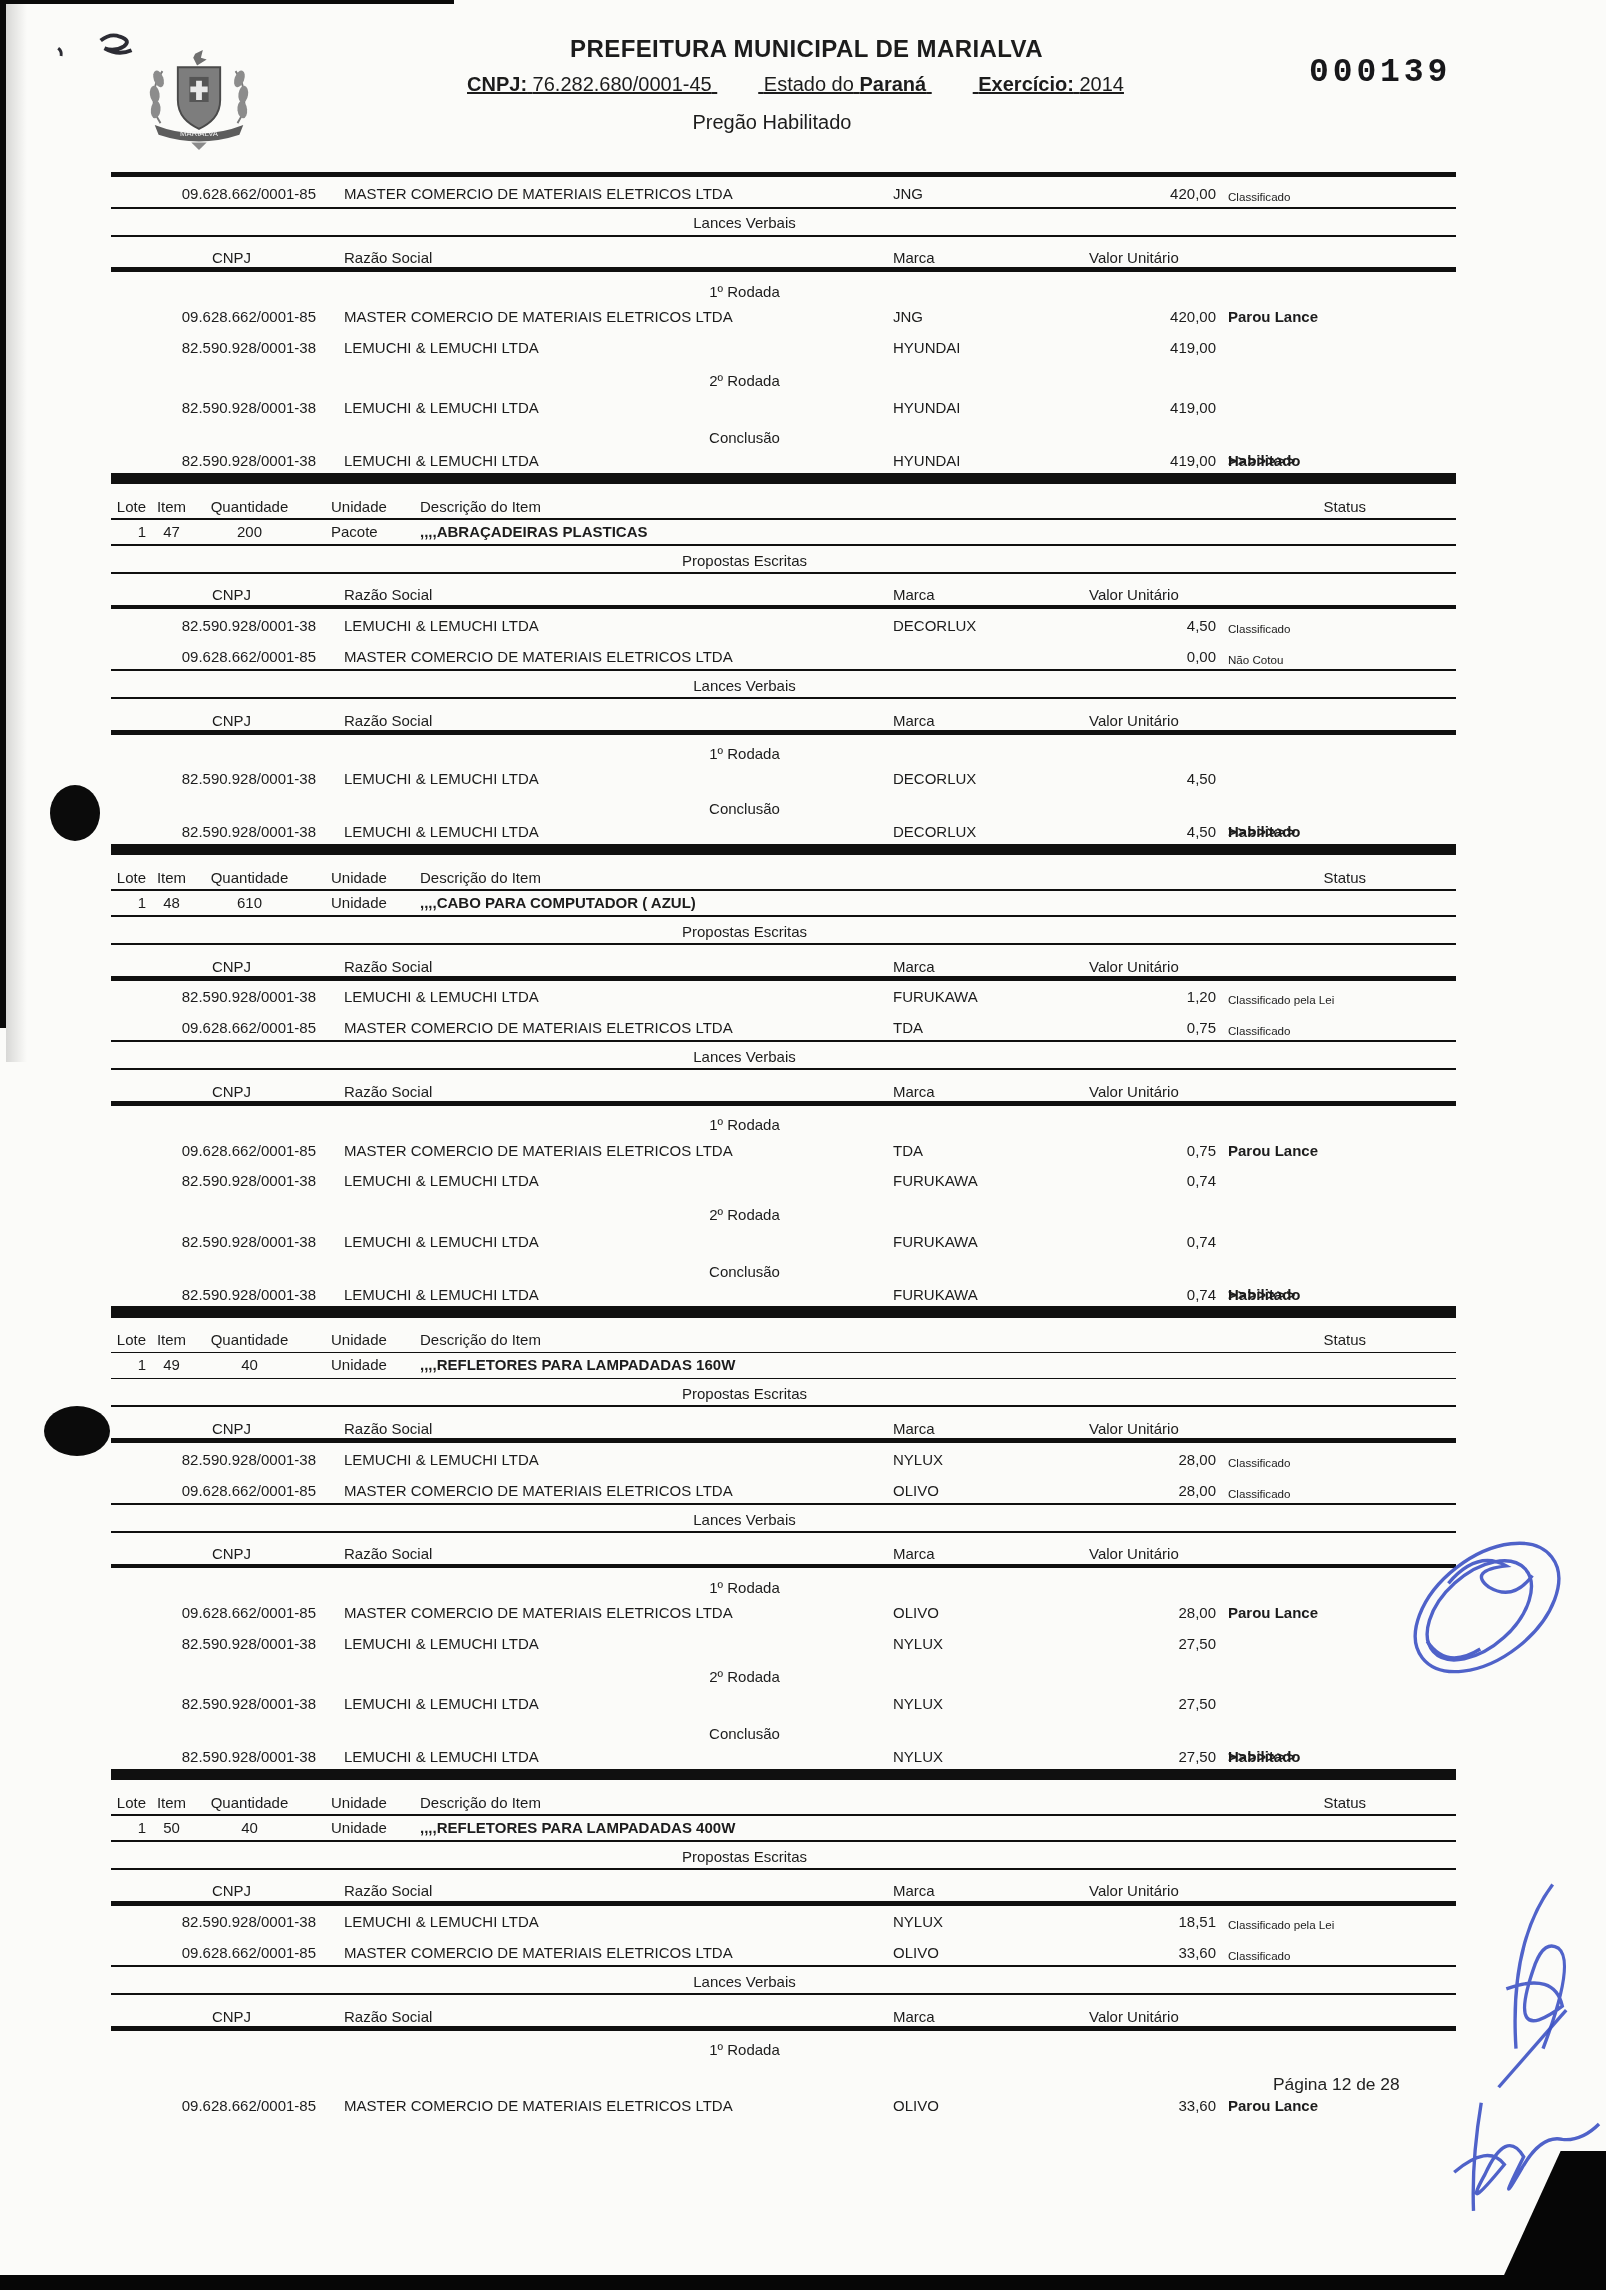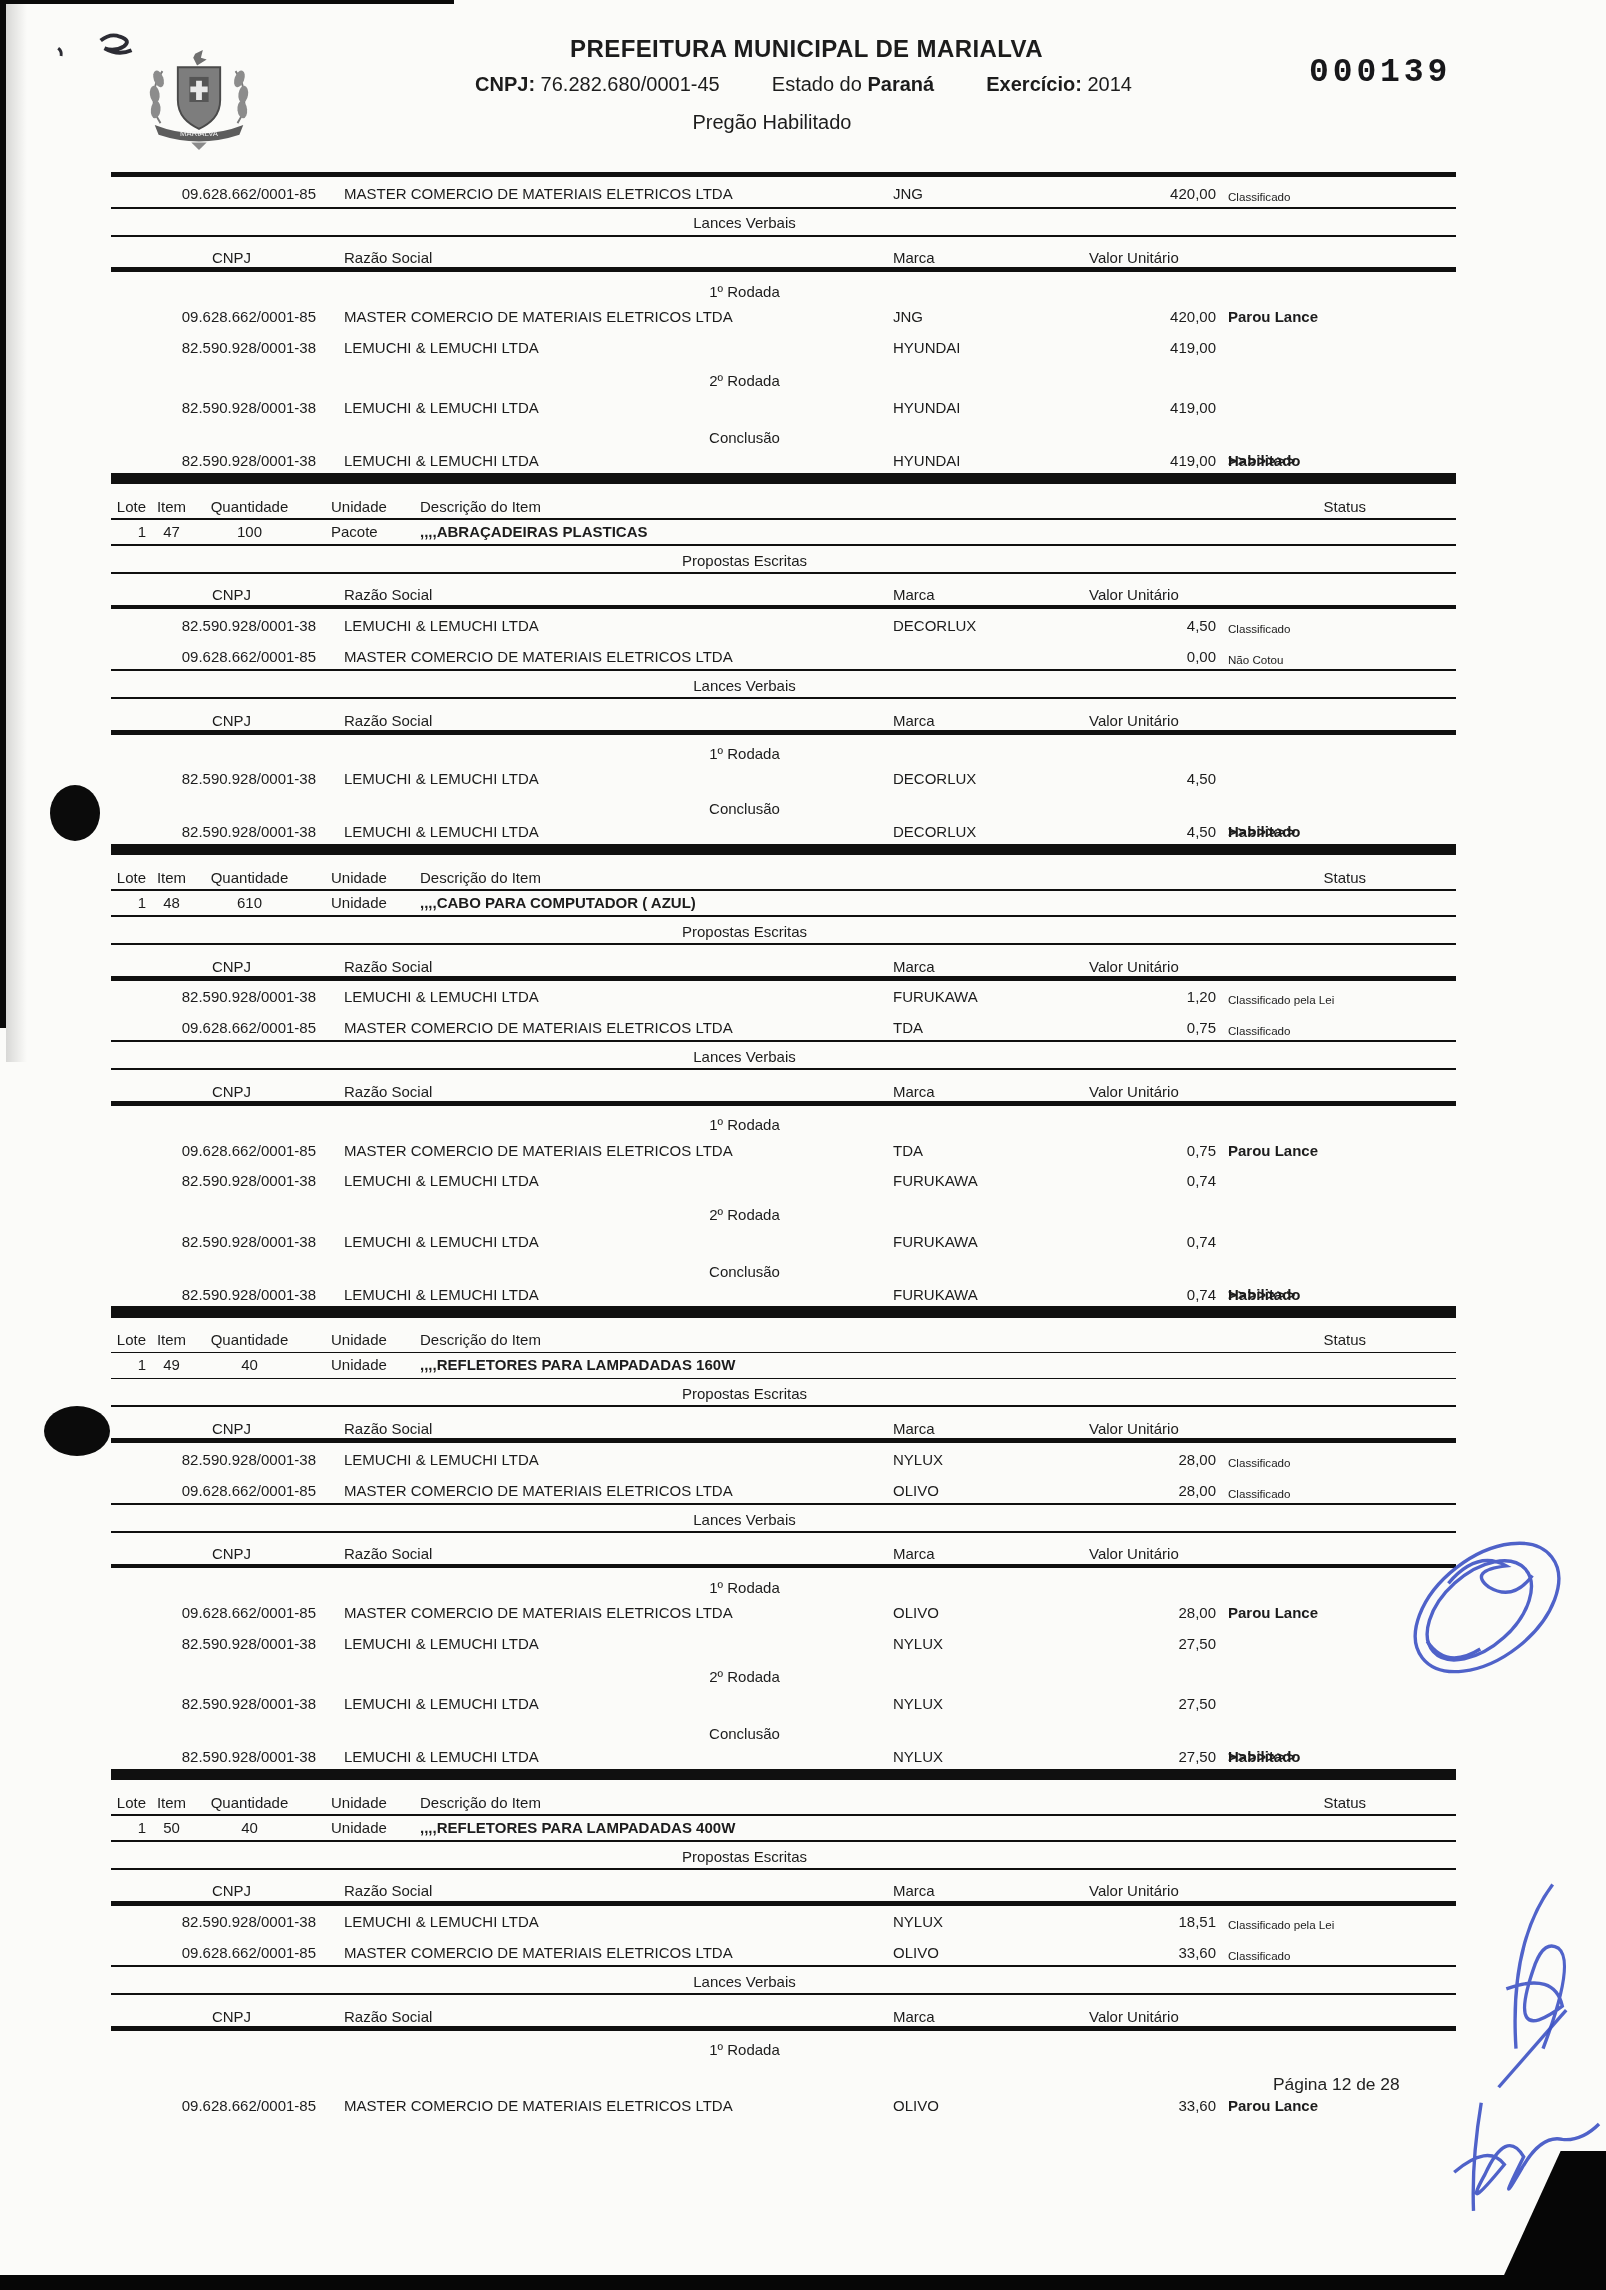--- a/index.html
+++ b/index.html
@@ -13,21 +13,21 @@
   .edge-left{position:absolute;left:0;top:0;width:5.8px;height:1028px;background:#0a0a0a;}
   .edge-left-shadow{position:absolute;left:5.8px;top:0;width:21px;height:1062px;
     background:linear-gradient(to right, rgba(0,0,0,.14), rgba(0,0,0,0));}
   .edge-top{position:absolute;left:0;top:0;width:454px;height:3.9px;background:#0a0a0a;}
   .bottom-bar{position:absolute;left:0;top:2275px;width:1607px;height:15.4px;background:#060606;}
   .corner-tri{position:absolute;left:1485px;top:2151px;width:122px;height:139px;background:#060606;
     clip-path:polygon(100% 0, 100% 100%, 10% 100%, 62% 0);}
 
   .doc-header{position:absolute;left:111px;top:35px;width:1345px;text-align:center;}
   .doc-title{font-size:24px;font-weight:bold;letter-spacing:0.4px;position:relative;left:23px;}
-  .doc-subline{font-size:20px;margin-top:9.7px;position:relative;left:20px;}
+  .doc-subline{font-size:20px;margin-top:9.7px;position:relative;left:12px;text-decoration:underline;}
   .doc-subline b{font-weight:bold;}
   .doc-subline .gap{display:inline-block;width:41px;}
   .doc-kind{font-size:20px;margin-top:15.4px;position:relative;left:-11.6px;}
 
   .stamp{position:absolute;left:1309px;top:54px;font-family:"Liberation Mono","DejaVu Sans Mono",monospace;
     font-size:33px;font-weight:bold;letter-spacing:3.9px;color:#17171a;}
 
   .logo{position:absolute;left:141px;top:50px;}
 
   .flow{position:absolute;left:111px;top:172px;width:1345px;}
@@ -192,21 +192,21 @@
         <span class="c-item">Item</span>
         <span class="c-qtd">Quantidade</span>
         <span class="c-un">Unidade</span>
         <span class="c-desc">Descrição do Item</span>
         <span class="c-status">Status</span>
       </div>
       <div class="rule rule-u"></div>
       <div class="hrow row-lote">
         <span class="c-lote">1</span>
         <span class="c-item">47</span>
-        <span class="c-qtd">100</span>
+        <span class="c-qtd">200</span>
         <span class="c-un">Pacote</span>
         <span class="c-desc bold">,,,,ABRAÇADEIRAS PLASTICAS</span>
       </div>
       <div class="rule rule-thin"></div>
       <div class="center-label lbl-section">Propostas Escritas</div>
       <div class="rule rule-thin2"></div>
       <div class="hrow row-cols">
         <span class="c-cnpj-h">CNPJ</span>
         <span class="c-name">Razão Social</span>
         <span class="c-marca">Marca</span>

